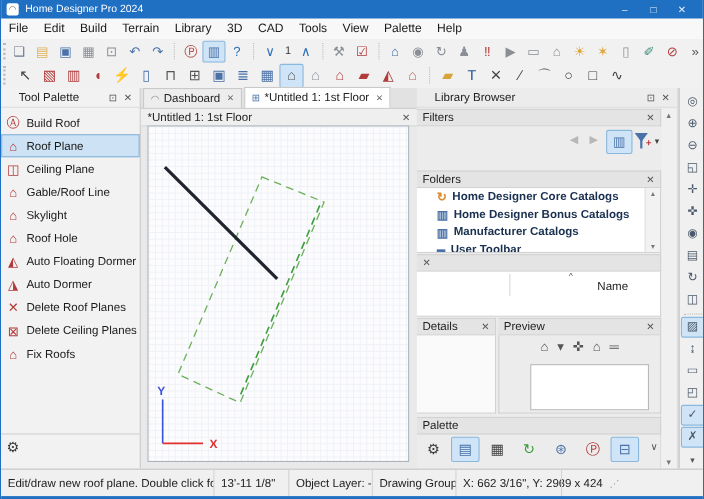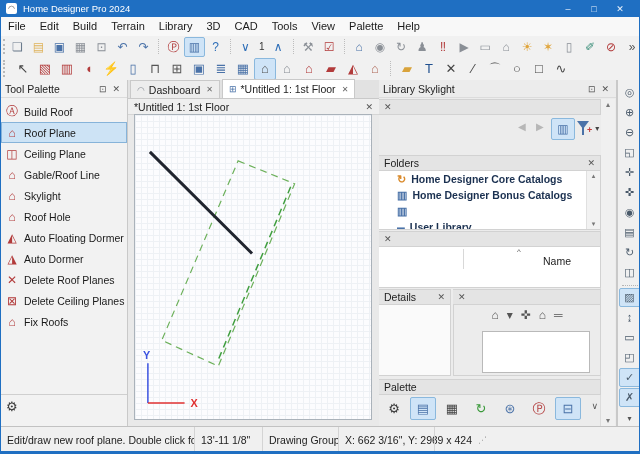--- a/index.html
+++ b/index.html
@@ -26,21 +26,21 @@
   .tbar2 .tb-btn{width:20px;height:20px;line-height:20px;font-size:13px;}
   .tb-btn.active{background:#cfe4f7;border-color:#8ab8dd;}
   .tb-sep{width:1px;height:15px;border-left:1px dotted #bdbdbd;margin:0 4px;}
   .tb-text{font-size:10px;color:#333;padding:0 3px;}
   
   .main{position:absolute;left:0;top:80px;width:100%;height:346px;background:#e9e9e9;}
   
   .palette{position:absolute;left:0;top:0;width:127px;height:100%;background:#f2f2f2;border-right:1px solid #c9c9c9;box-sizing:border-box;}
   .panehead{height:17px;display:flex;align-items:center;font-size:10.5px;color:#222;
             padding:0 4px;border-bottom:1px solid #dcdcdc;}
-  .panehead .t{flex:1;}
+  .panehead .t{flex:1;margin-left:12px;}
   .panehead .hicon{font-size:9px;color:#555;padding:0 3px;}
   .pal-list{padding-top:3px;}
   .pal-item{height:21px;display:flex;align-items:center;gap:4px;padding:0 2px;
             border:1px solid transparent;box-sizing:border-box;font-size:10.5px;color:#1a1a1a;white-space:nowrap;overflow:hidden;}
   .pal-item.sel{background:#cde3f5;border-color:#86b3d9;}
   .pal-ic{width:16px;text-align:center;font-size:12px;flex:0 0 auto;}
   .pal-foot{position:absolute;left:0;bottom:8px;width:100%;height:23px;border-top:1px solid #cfcfcf;
             display:flex;align-items:center;}
   .pal-foot .g{font-size:13px;color:#3a3a3a;margin-left:5px;}
   
@@ -297,31 +297,32 @@
             <line x1="13" y1="289" x2="13" y2="249" stroke="#3a52e0" stroke-width="1.5"></line>
             <line x1="13" y1="289" x2="50" y2="289" stroke="#e03030" stroke-width="1.5"></line>
             <text x="8" y="245" fill="#3a52e0" font-size="11" font-family="Liberation Sans, sans-serif" font-weight="bold">Y</text>
             <text x="56" y="293" fill="#e03030" font-size="11" font-family="Liberation Sans, sans-serif" font-weight="bold">X</text>
           </svg>
         </div>
     </div>
 
     <div class="library">
       <div class="panehead">
-        <span class="t">Library Skylight</span>
+        <span class="t">Library Browser</span>
         <span class="hicon">⊡</span>
         <span class="hicon">✕</span>
       </div>
       <div class="lib-scroll">
         <span class="a" style="top:1px">▴</span>
         <span class="a" style="bottom:1px">▾</span>
       </div>
 
       <div class="sec" style="top:19px">
         <div class="sec-head">
+          <span class="t">Filters</span>
           <span class="x">✕</span>
         </div>
         <div class="filters-body">
           <span class="navarrow" style="left:139px">◀</span>
           <span class="navarrow" style="left:157px">▶</span>
           <span class="sq-btn active" style="left:172px;color:#4a72a8">▥</span>
           <span class="funwrap" style="left:198px">
             <span class="funnel"></span>
             <span class="fplus">+</span>
             <span class="fdrop">▾</span>
@@ -338,24 +339,25 @@
             <div class="folder-row">
               <span class="fic" style="color: rgb(217, 138, 43);">↻</span>
               <span>Home Designer Core Catalogs</span>
             </div>
             <div class="folder-row">
               <span class="fic" style="color: rgb(74, 114, 168);">▥</span>
               <span>Home Designer Bonus Catalogs</span>
             </div>
             <div class="folder-row">
               <span class="fic" style="color: rgb(74, 114, 168);">▥</span>
+              <span>Manufacturer Catalogs</span>
             </div>
             <div class="folder-row">
               <span class="fic" style="color: rgb(74, 114, 168);">▄</span>
-              <span>User Library</span>
+              <span>User Toolbar</span>
             </div>
             <div class="flist-scroll">
               <span class="a" style="top: 1px;">▴</span>
               <span class="a" style="bottom: 1px;">▾</span>
             </div>
           </div>
       </div>
 
       <div class="sec" style="top:151px">
         <div class="sec-head">
@@ -371,20 +373,21 @@
       <div class="sec" style="top:209px;width:72px">
         <div class="sec-head">
           <span class="t">Details</span>
           <span class="x">✕</span>
         </div>
         <div class="details-body"></div>
       </div>
 
       <div class="sec" style="top:209px;left:74px;width:148px">
         <div class="sec-head">
+          <span class="t">Preview</span>
           <span class="x">✕</span>
         </div>
         <div class="preview-body">
           <div class="pv-icons" id="pv-icons">
               <span class="pv-ic">⌂</span>
               <span class="pv-ic">▾</span>
               <span class="pv-ic">✜</span>
               <span class="pv-ic">⌂</span>
               <span class="pv-ic">═</span>
             </div>
@@ -428,18 +431,19 @@
         <span class="rb">◰</span>
         <span class="rb active">✓</span>
         <span class="rb active">✗</span>
         <span class="rmore">▾</span>
       </div>
   </div>
 
   <div class="statusbar" id="statusbar">
       <span class="seg" style="width: 194px;">Edit/draw new roof plane. Double click for auto...</span>
       <span class="seg" style="width: 68px;">13'-11 1/8"</span>
+      <span class="seg" style="width: 76px;">Object Layer: -</span>
       <span class="seg" style="width: 76px;">Drawing Group: -</span>
       <span class="seg" style="width: 96px;">X: 662 3/16", Y: 296 1...</span>
       <span class="seg" style="width: 58px;">339 x 424<span class="grip">⋰</span></span>
     </div>
   <div class="frame-bottom"></div>
 </div>
 
 </body></html>

